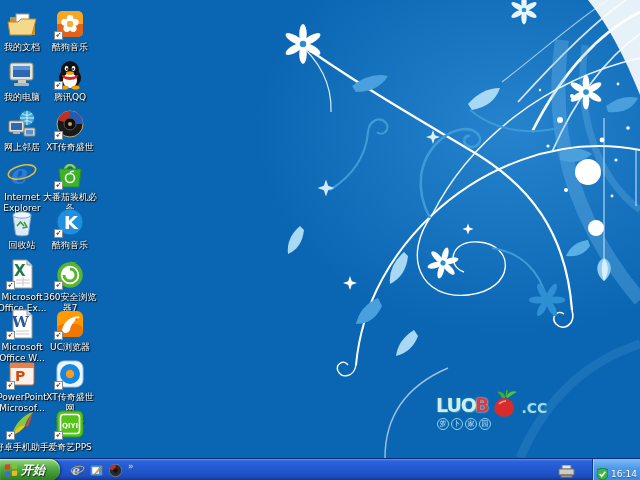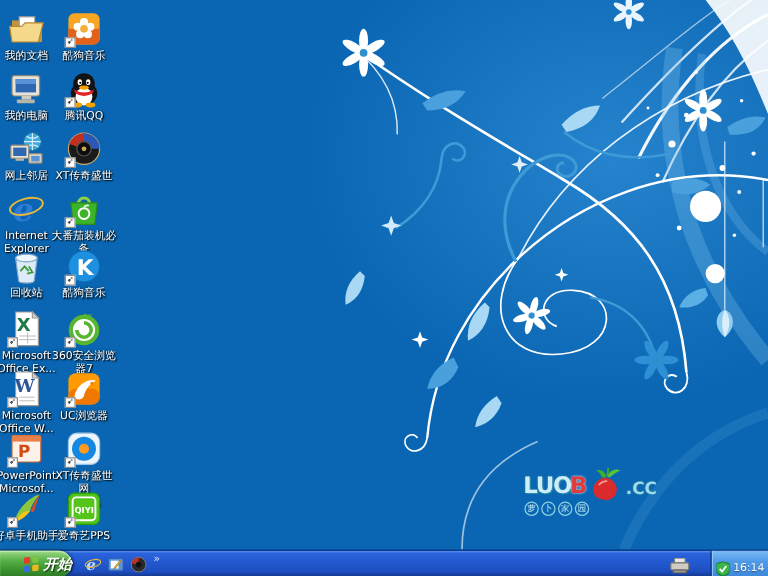--- a/index.html
+++ b/index.html
@@ -34,21 +34,21 @@
   .wm-ch{width:10px;height:10px;border:1px solid #8fd2e4;border-radius:50%;
          font-size:7px;line-height:10px;color:#bfeaf4;text-align:center;}
 
   
   #taskbar{position:absolute;left:0;bottom:0;width:640px;height:22px;
     background:linear-gradient(180deg,#5a97f2 0,#2a63dc 10%,#2258cf 48%,#1d4ec0 82%,#143a92 100%);
     border-top:1px solid #0c2f7a;box-sizing:border-box;}
   #startbtn{position:absolute;left:0;top:0;width:60px;height:22px;
     background:linear-gradient(180deg,#9ada84 0,#55ad45 40%,#3c9431 70%,#2c7a24 100%);
     border-radius:0 11px 11px 0;display:flex;align-items:center;gap:3px;
-    padding-left:19px;box-sizing:border-box;cursor:pointer;
+    padding-left:4px;box-sizing:border-box;cursor:pointer;
     box-shadow:inset 0 1px 1px #c8f0b0,1px 0 3px rgba(0,0,0,.45);}
   #startbtn span{color:#fff;font-size:12px;font-weight:bold;font-style:italic;
     text-shadow:1px 1px 1px rgba(0,0,0,.6);}
   #qlaunch{position:absolute;left:66px;top:0;height:22px;display:flex;
     align-items:center;gap:4px;padding-left:4px;}
   .ql{width:15px;height:15px;cursor:pointer;}
   #chev{color:#d5e4fb;font-size:9px;cursor:pointer;margin-left:1px;align-self:flex-start;line-height:14px;}
   #printer{position:absolute;left:558px;top:4px;cursor:pointer;}
   #tray{position:absolute;right:0;top:0;width:48px;height:30px;
     background:linear-gradient(180deg,#7cbcf6 0,#4f9ae8 30%,#3a86d8 80%,#2e6fc0 100%);

